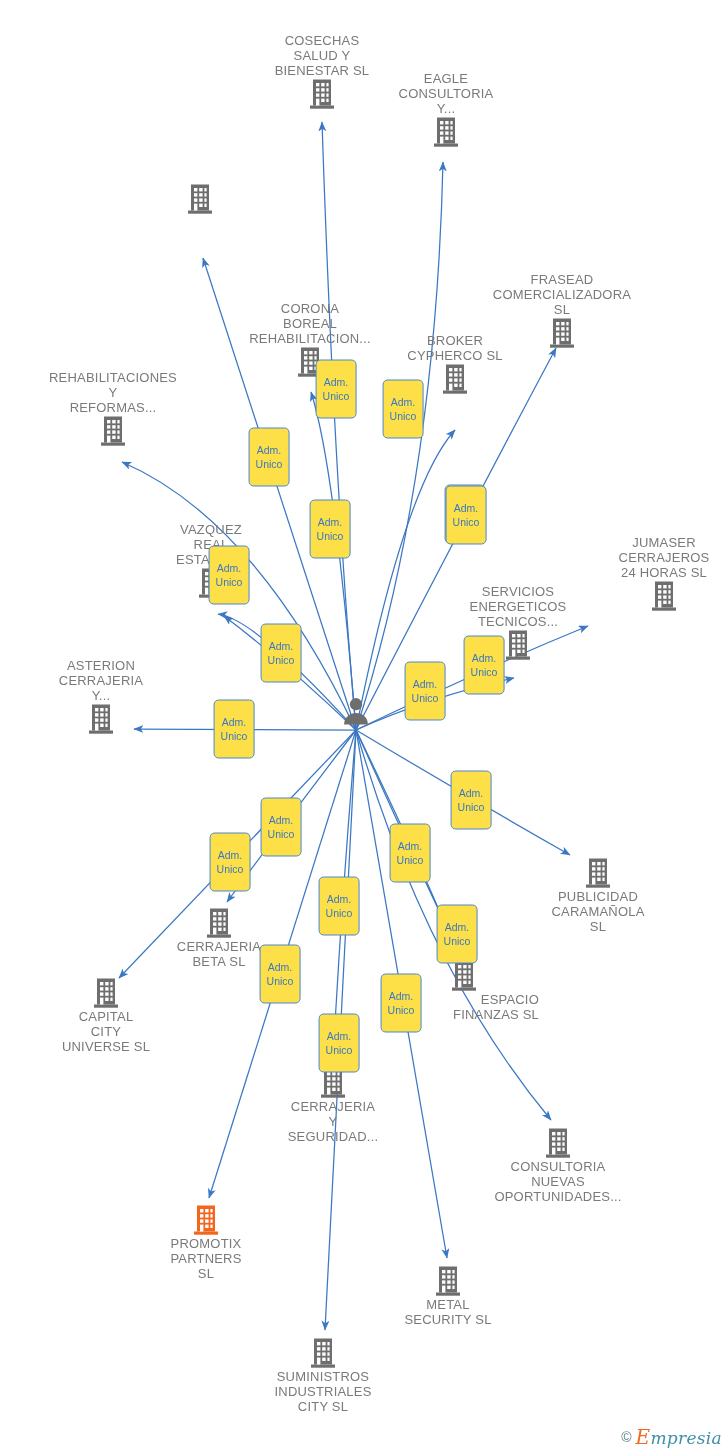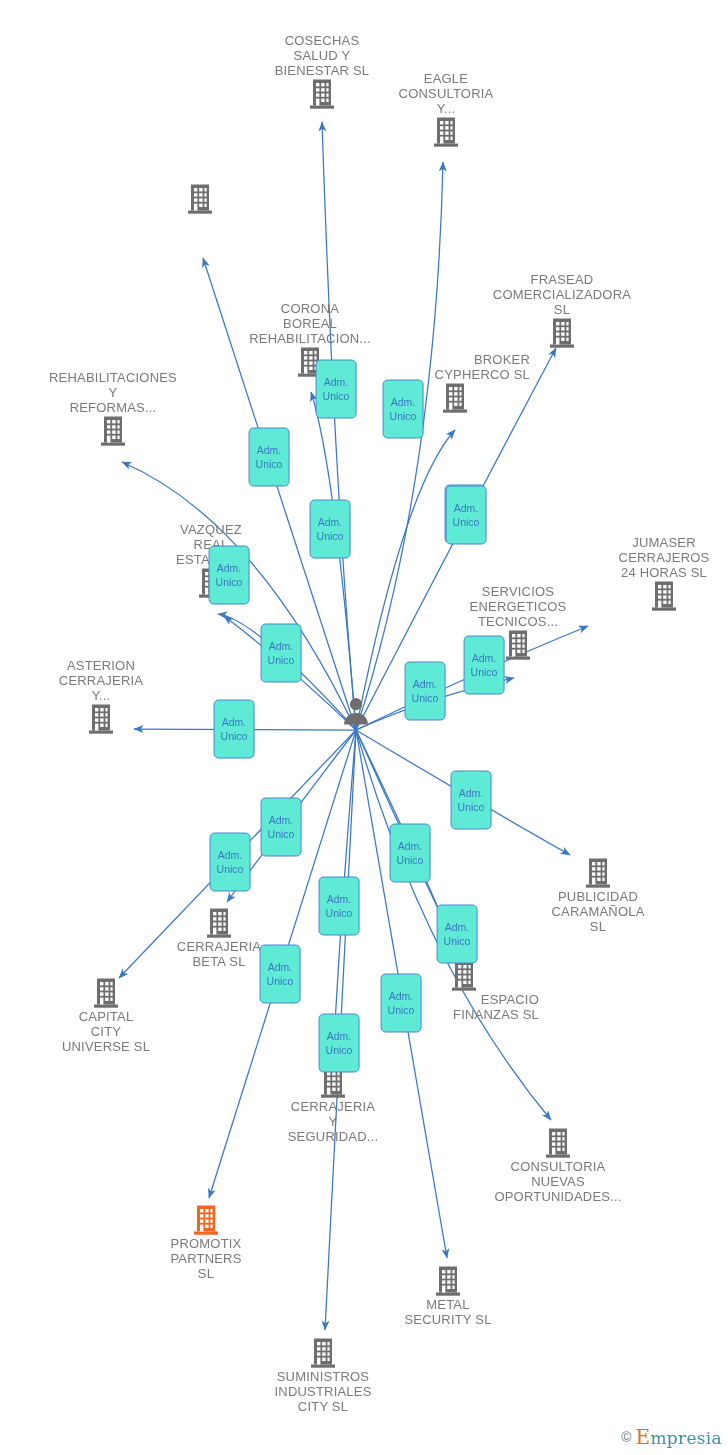--- a/index.html
+++ b/index.html
@@ -16,36 +16,36 @@
   .node{position:absolute;transform:translate(-50%,0);text-align:center;width:150px;}
   .node .label{
     font-size:13px;line-height:15px;color:#7a7a7a;letter-spacing:.2px;
     white-space:pre-line;
   }
   .node .glyph{line-height:0;}
   .node .glyph svg{display:block;margin:0 auto;}
 
   .badge{
     position:absolute;transform:translate(-50%,-50%);
-    background:#5eead4;border:1.4px solid #4a86d0;border-radius:5px;
+    background:#fde047;border:1.4px solid #4a86d0;border-radius:5px;
     color:#3b78c3;font-size:10.5px;line-height:13.5px;
     padding:15px 6px;text-align:center;white-space:pre-line;
     box-sizing:border-box;
   }
   .person-label{
     position:absolute;transform:translate(-50%,0);
     text-align:center;width:120px;
     font-size:12.5px;line-height:16px;color:#5f5f5f;white-space:pre-line;
   }
   .footer{
     position:absolute;right:6px;bottom:6px;
     display:flex;align-items:center;gap:4px;
   }
   .footer .copy{color:#5b7f91;font-size:14px;}
-  .footer .brand{font-family:"DejaVu Serif",serif;font-size:17px;color:#3f8fa5;letter-spacing:.3px;}
+  .footer .brand{font-family:"DejaVu Serif",serif;font-style:italic;font-size:17px;color:#3f8fa5;letter-spacing:.3px;}
   .footer .brand .e{color:#f26a21;font-size:20px;}
 </style>
 </head>
 <body>
 
 <div id="canvas">
 
   <svg class="edges" viewBox="0 0 728 1455">
     <defs>
       <marker id="arw" markerWidth="9" markerHeight="9" refX="7.5" refY="3.2" orient="auto" markerUnits="strokeWidth">
@@ -186,21 +186,21 @@
               <rect x="8" y="15.4" width="3.4" height="3.4"></rect>
               <rect x="13.2" y="15.4" width="3.4" height="3.4"></rect>
               <rect x="18.4" y="15.4" width="2.2" height="3.4"></rect>
               <rect x="8" y="20.6" width="3.4" height="6.9"></rect>
               <rect x="13.2" y="20.6" width="3.4" height="3.4"></rect>
               <rect x="18.4" y="20.6" width="2.2" height="3.4"></rect>
             </g>
           </svg>
         </div>
       </div>
-      <div class="node" style="left: 455px; top: 352px; text-align: right;">
+      <div class="node" style="left: 455px; top: 333px;">
         <div class="label">BROKER<br>CYPHERCO  SL</div>
         <div class="glyph">
           <svg width="28" height="32" viewBox="0 0 28 32">
             <rect x="5" y="1.5" width="18" height="26" fill="#6e6e6e"></rect>
             <rect x="2" y="27.5" width="24" height="3.2" fill="#6e6e6e"></rect>
             <g fill="#ffffff">
               <rect x="8" y="5" width="3.4" height="3.4"></rect>
               <rect x="13.2" y="5" width="3.4" height="3.4"></rect>
               <rect x="18.4" y="5" width="2.2" height="3.4"></rect>
               <rect x="8" y="10.2" width="3.4" height="3.4"></rect>

